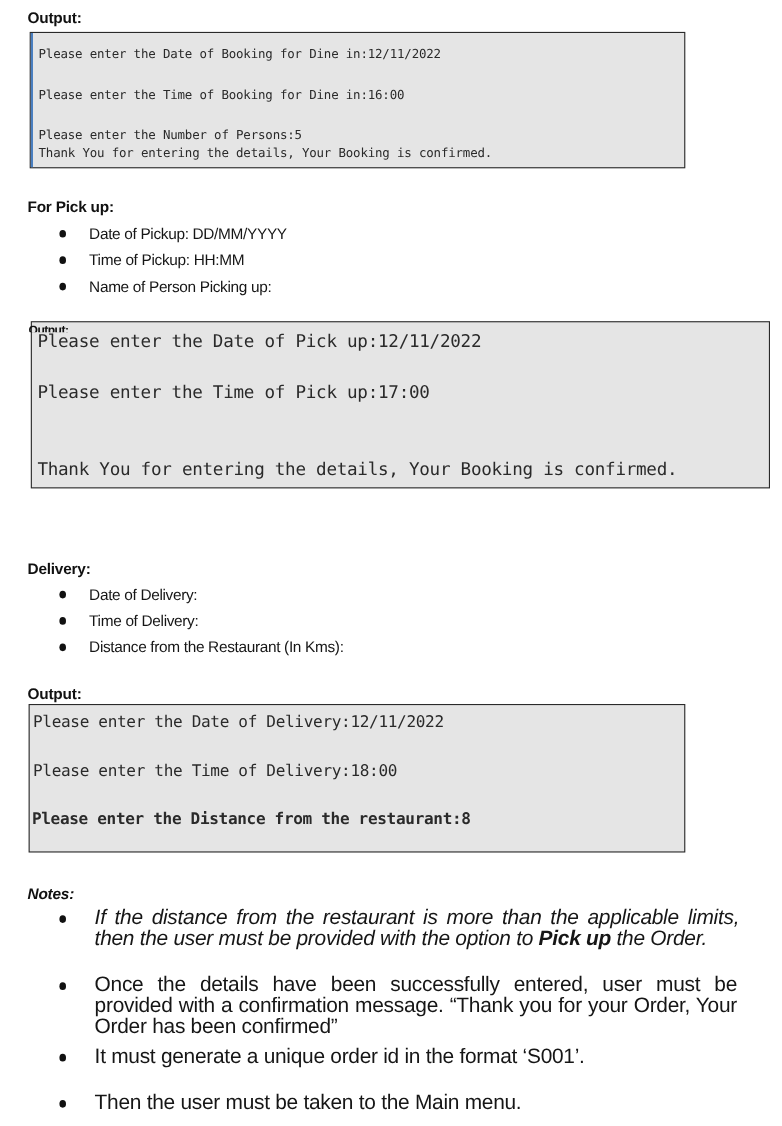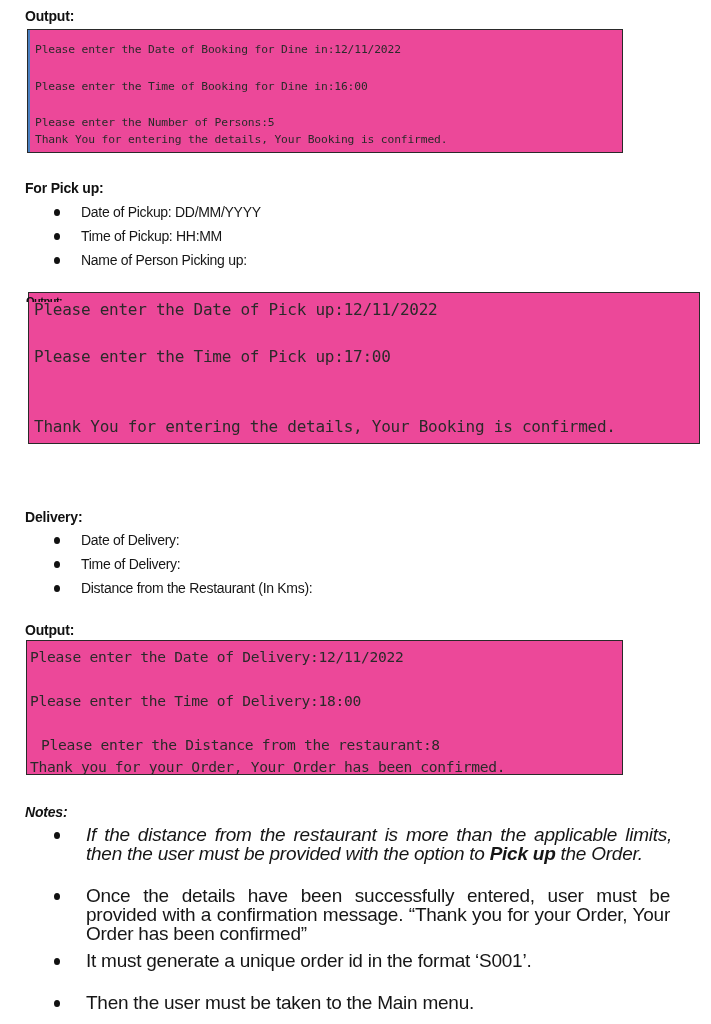--- a/index.html
+++ b/index.html
@@ -36,21 +36,21 @@
     .bullet-dot {
       position: absolute;
       width: 6px;
       height: 7px;
       border-radius: 50%;
       background: #111;
     }
     .console {
       position: absolute;
       border: 1.5px solid #2a2a2a;
-      background: #ec4899;
+      background: #e5e5e5;
       box-sizing: border-box;
     }
     .console .line {
       position: absolute;
       font-family: "DejaVu Sans Mono", monospace;
       color: #2a2a2a;
       white-space: nowrap;
     }
     .console.small .line { font-size: 11.3px; letter-spacing: -0.15px; }
     .console.large .line { font-size: 16px; letter-spacing: -0.25px; }
@@ -127,22 +127,21 @@
   <div class="bullet-item" style="left:81px; top:556px;">Time of Delivery:</div>
   <div class="bullet-dot" style="left:54px; top:585px;"></div>
   <div class="bullet-item" style="left:81px; top:580px;">Distance from the Restaurant (In Kms):</div>
 </div>
 
 <div class="abs heading" style="left:25px; top:622px;">Output:</div>
 
 <div class="console medium" style="left:26px; top:640px; width:597px; height:135px;">
   <div class="line" style="left:3px; top:7px;">Please enter the Date of Delivery:12/11/2022</div>
   <div class="line" style="left:3px; top:51px;">Please enter the Time of Delivery:18:00</div>
-  <div class="line" style="left:14px; top:95px;">Please enter the Distance from the restaurant:8</div>
-  <div class="line" style="left:3px; top:117px;">Thank you for your Order, Your Order has been confirmed.</div>
+  <div class="line" style="left:2px; top:95px;font-weight:bold;">Please enter the Distance from the restaurant:8</div>
 </div>
 
 <div class="abs heading italic" style="left:25px; top:804px;">Notes:</div>
 
 <div>
   <div class="bullet-dot" style="left:54px; top:832px;"></div>
   <div class="note-text italic justify" style="left:86px; top:825px; width:586px;">
     <span>If the distance from the restaurant is more than the applicable limits, then the user must be provided with the option to </span><b>Pick up</b><span> the Order.</span>
   </div>
 

